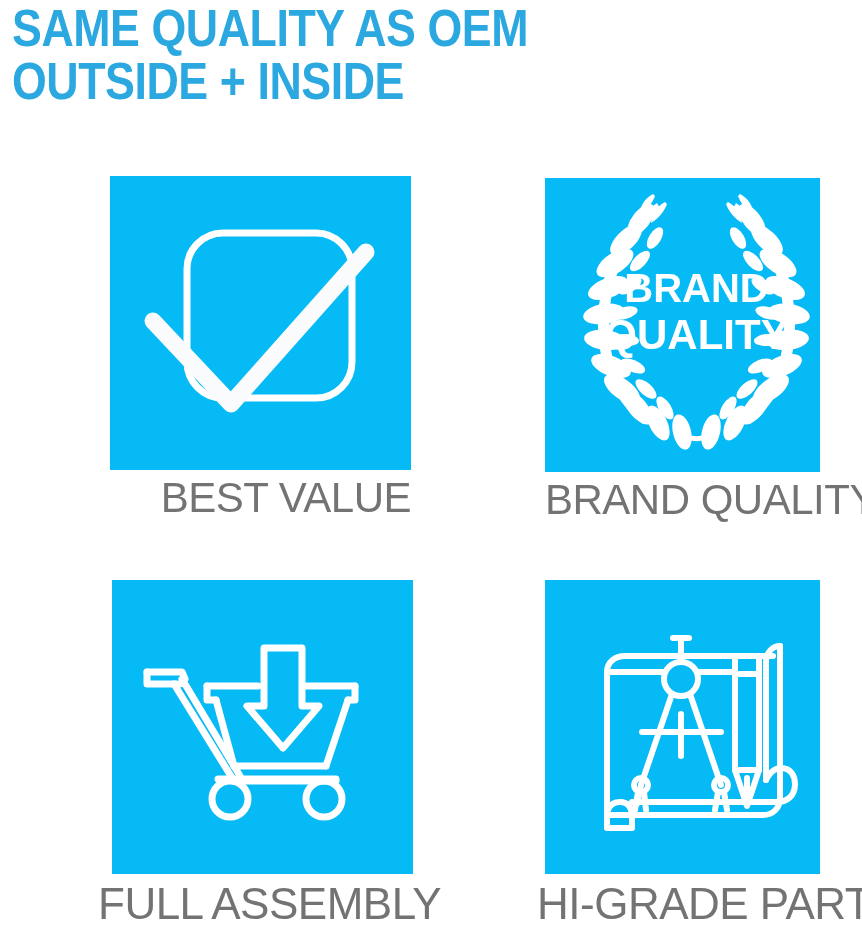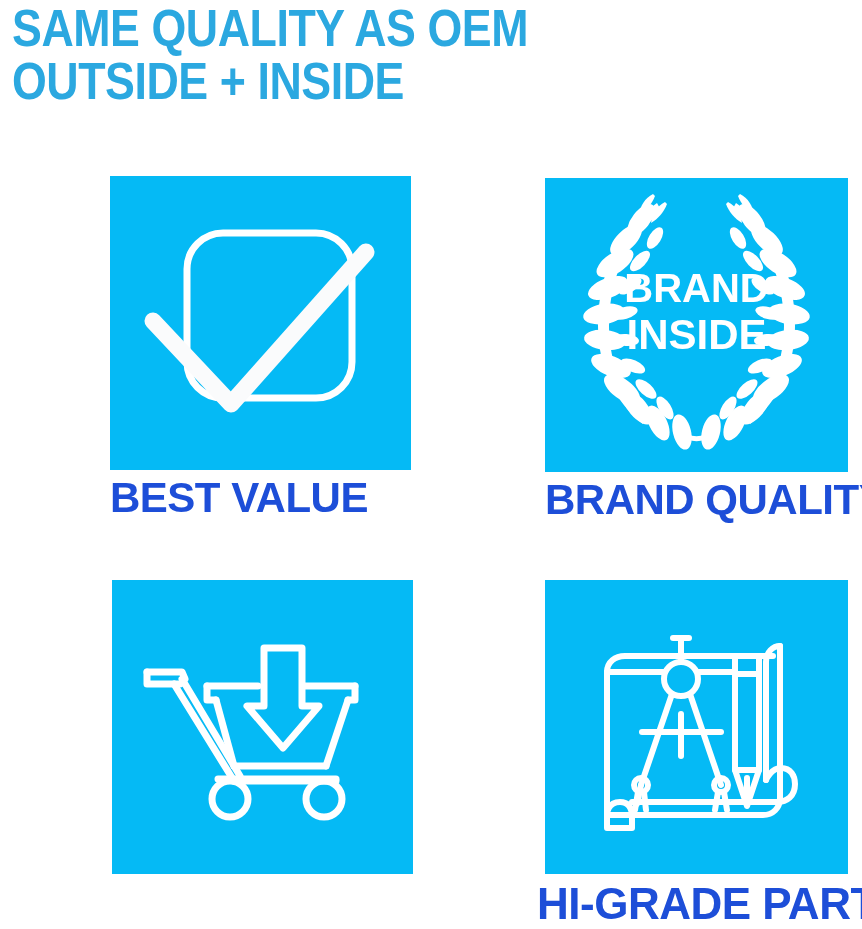--- a/index.html
+++ b/index.html
@@ -50,41 +50,41 @@
   .feature-cell.c3 { left: 545px;  top: 404px; }
 
   .tile {
     width: 301px;
     height: 294px;
     background: #05BAF5;
     position: relative;
     overflow: visible;
   }
   .feature-cell.c1 .tile,
-  .feature-cell.c3 .tile { width: 303px; }
+  .feature-cell.c3 .tile { width: 275px; }
 
   .tile-icon {
     position: absolute;
     left: 0;
     top: 0;
     width: 301px;
     height: 294px;
     overflow: visible;
   }
   .feature-cell.c1 .tile-icon,
   .feature-cell.c3 .tile-icon { width: 303px; }
 
   .feature-label {
     position: absolute;
     top: 300px;
     width: 301px;
-    text-align: left;
-    color: #1d4ed8;
-    font-family: "Liberation Sans", sans-serif;
-    font-weight: bold;
+    text-align: right;
+    color: #737373;
+    font-family: "Liberation Sans", sans-serif;
+    font-weight: normal;
     font-size: 42px;
     line-height: 44px;
     letter-spacing: -0.5px;
     white-space: nowrap;
   }
   .feature-cell.c1 .feature-label,
   .feature-cell.c3 .feature-label { width: 303px; }
 
   
   .feature-cell.c2 .feature-label,
@@ -199,21 +199,21 @@
               <path d="M 108 16 C 100 20 95 28 94 37 C 101 33 107 26 110 18 Z"></path>
               <path d="M 120 24 C 112 28 107 36 106 45 C 113 41 119 34 122 26 Z"></path>
             </g>
           </g>
 
           <path d="M 143 256 C 148 259 155 259 160 256 L 160 261 C 155 264 148 264 143 261 Z"></path>
         </g>
       </svg>
       <div class="wreath-text">
         <div class="wreath-word w1">BRAND</div>
-        <div class="wreath-word w2">INSIDE</div>
+        <div class="wreath-word w2">QUALITY</div>
       </div>
     </div>
     <div class="feature-label">BRAND QUALITY</div>
   </div>
 
   <div class="feature-cell c2">
     <div class="tile">
       <svg class="tile-icon" viewBox="0 0 301 294">
         <g fill="none" stroke="#ffffff" stroke-width="7" stroke-linejoin="round" stroke-linecap="round">
 
@@ -235,20 +235,21 @@
           <path d="M 106 199 L 224 199"></path>
           <path d="M 122 201 L 224 201"></path>
 
           <circle cx="118" cy="219" r="18"></circle>
           <circle cx="212" cy="219" r="18"></circle>
         </g>
 
         <path d="M 152 68 L 190 68 L 190 126 L 207 126 L 171 168 L 135 126 L 152 126 Z" fill="none" stroke="#ffffff" stroke-width="7" stroke-linejoin="round" stroke-linecap="round"></path>
       </svg>
     </div>
+    <div class="feature-label">FULL ASSEMBLY</div>
   </div>
 
   <div class="feature-cell c3">
     <div class="tile">
       <svg class="tile-icon" viewBox="0 0 303 294">
         <g fill="none" stroke="#ffffff" stroke-width="6" stroke-linejoin="round" stroke-linecap="round">
 
           <path d="M 62 92 C 62 82 70 76 80 76 L 228 76"></path>
           <path d="M 62 92 L 62 235"></path>
           <path d="M 62 235 L 218 235 C 228 235 235 228 235 218 L 235 66"></path>

